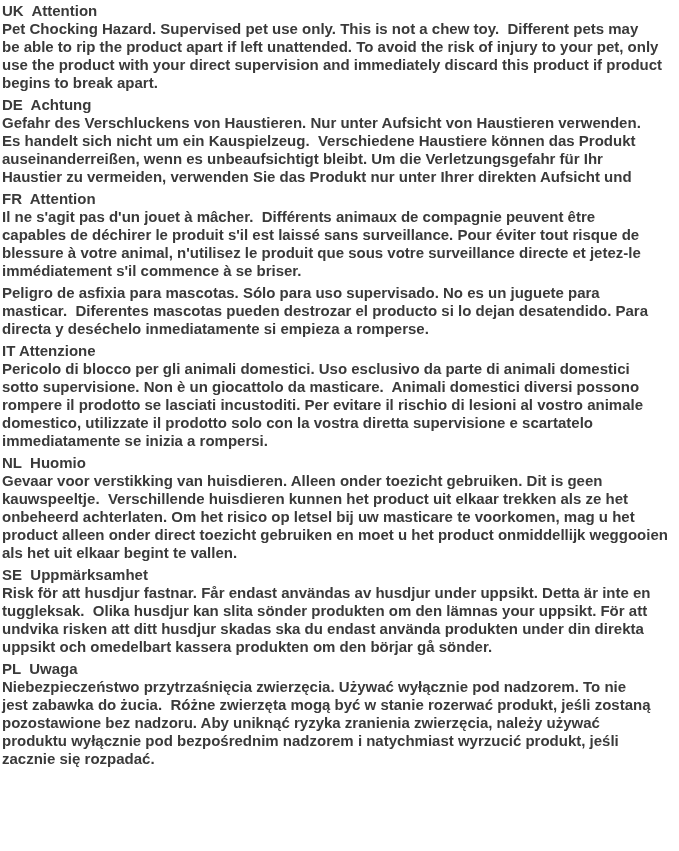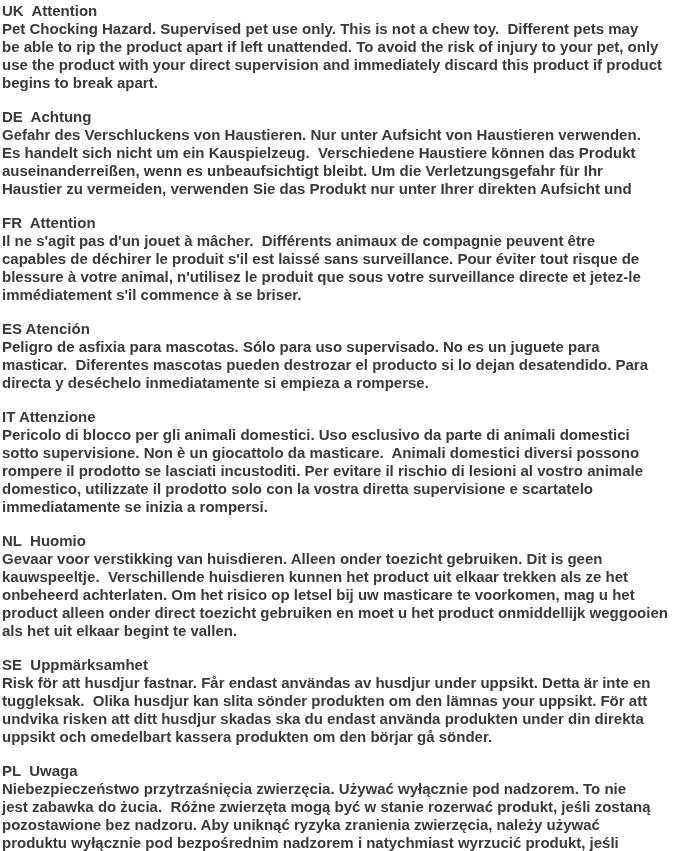--- a/index.html
+++ b/index.html
@@ -15,21 +15,21 @@
     color: #3a3a3a;
   }
   main[data-name="warning-document"] {
     padding: 2px 0 0 2px;
   }
   section.warn-section {
     margin: 0;
     font-weight: bold;
   }
   section.warn-section + section.warn-section {
-    margin-top: 16px;
+    margin-top: 4px;
   }
   
   section.warn-section:nth-of-type(5) {
     margin-top: 36px;
   }
   .heading, .line {
     font-size: 15px;
     line-height: 18px;
     white-space: pre;   
     letter-spacing: 0;
@@ -54,21 +54,20 @@
       <div class="line" data-name="section-text-line">Haustier zu vermeiden, verwenden Sie das Produkt nur unter Ihrer direkten Aufsicht und</div>
     </section>
     <section class="warn-section" data-name="warning-section-fr">
       <div class="heading" data-name="section-heading">FR  Attention</div>
       <div class="line" data-name="section-text-line">Il ne s'agit pas d'un jouet à mâcher.  Différents animaux de compagnie peuvent être</div>
       <div class="line" data-name="section-text-line">capables de déchirer le produit s'il est laissé sans surveillance. Pour éviter tout risque de</div>
       <div class="line" data-name="section-text-line">blessure à votre animal, n'utilisez le produit que sous votre surveillance directe et jetez-le</div>
       <div class="line" data-name="section-text-line">immédiatement s'il commence à se briser.</div>
     </section>
     <section class="warn-section" data-name="warning-section-es">
-      <div class="heading" data-name="section-heading">ES Atención</div>
       <div class="line" data-name="section-text-line">Peligro de asfixia para mascotas. Sólo para uso supervisado. No es un juguete para</div>
       <div class="line" data-name="section-text-line">masticar.  Diferentes mascotas pueden destrozar el producto si lo dejan desatendido. Para</div>
       <div class="line" data-name="section-text-line">directa y deséchelo inmediatamente si empieza a romperse.</div>
     </section>
     <section class="warn-section" data-name="warning-section-it">
       <div class="heading" data-name="section-heading">IT Attenzione</div>
       <div class="line" data-name="section-text-line">Pericolo di blocco per gli animali domestici. Uso esclusivo da parte di animali domestici</div>
       <div class="line" data-name="section-text-line">sotto supervisione. Non è un giocattolo da masticare.  Animali domestici diversi possono</div>
       <div class="line" data-name="section-text-line">rompere il prodotto se lasciati incustoditi. Per evitare il rischio di lesioni al vostro animale</div>
       <div class="line" data-name="section-text-line">domestico, utilizzate il prodotto solo con la vostra diretta supervisione e scartatelo</div>

